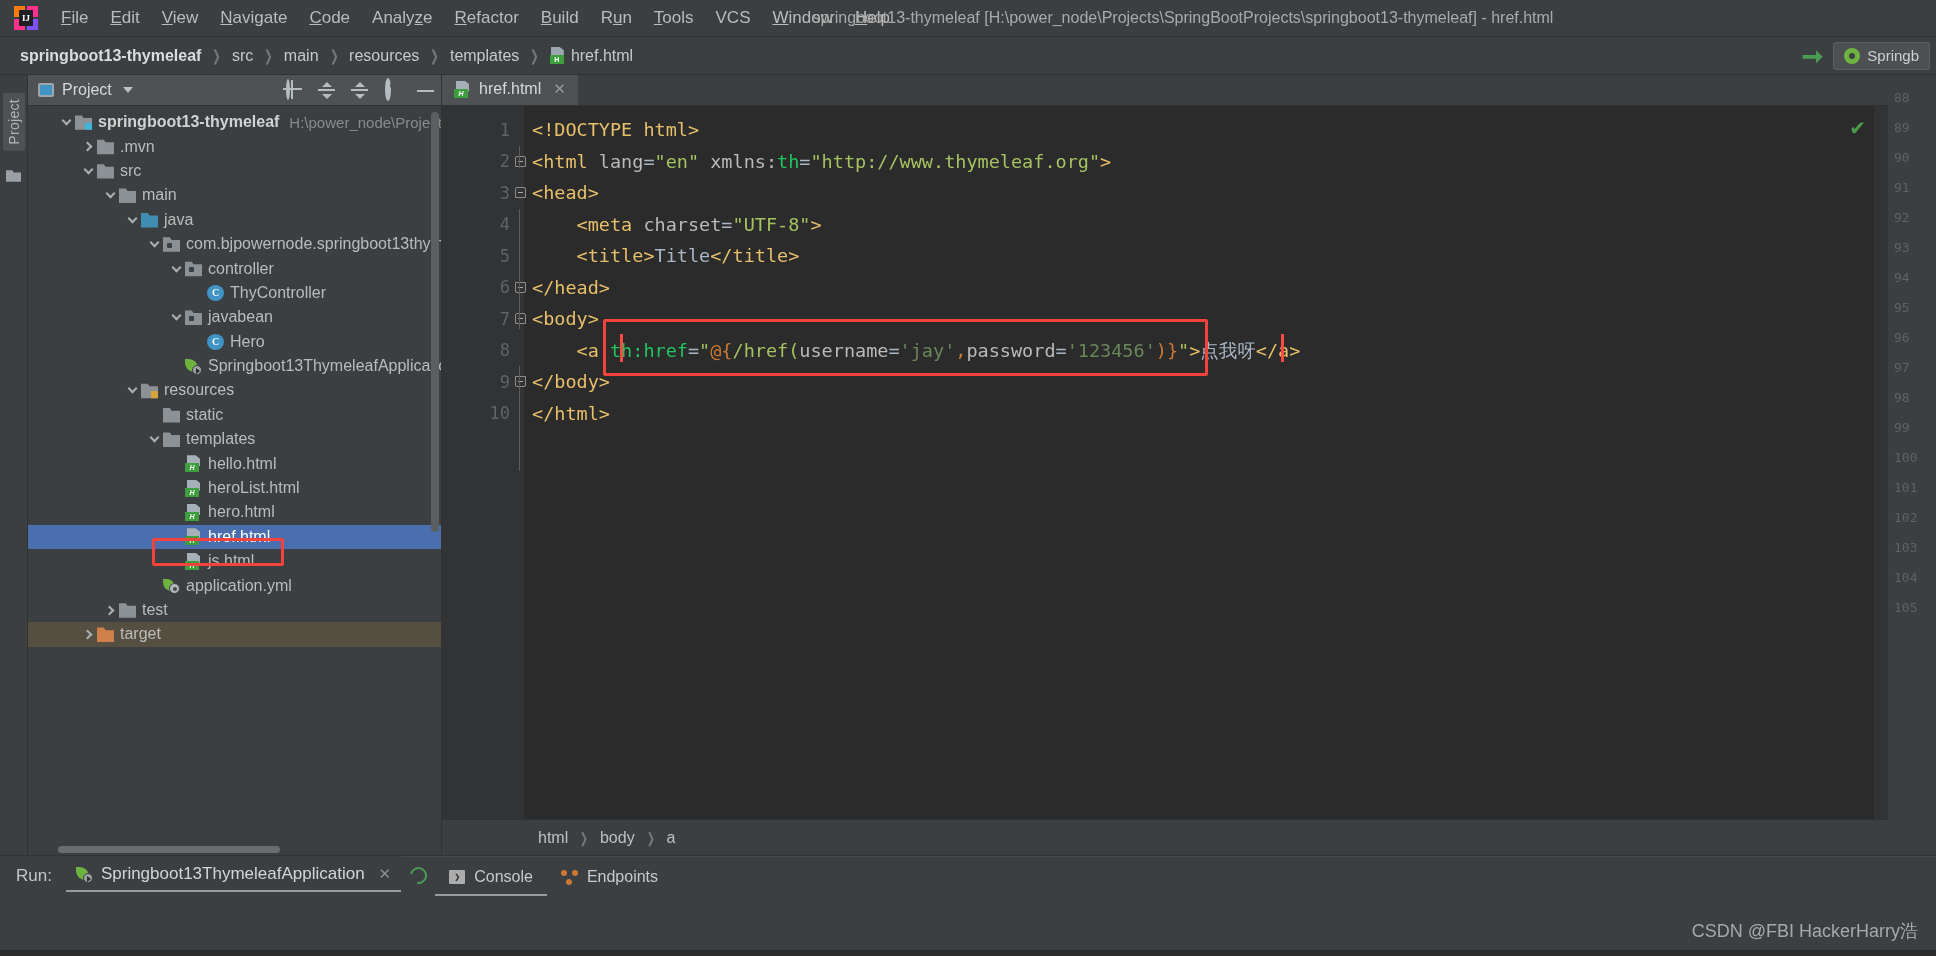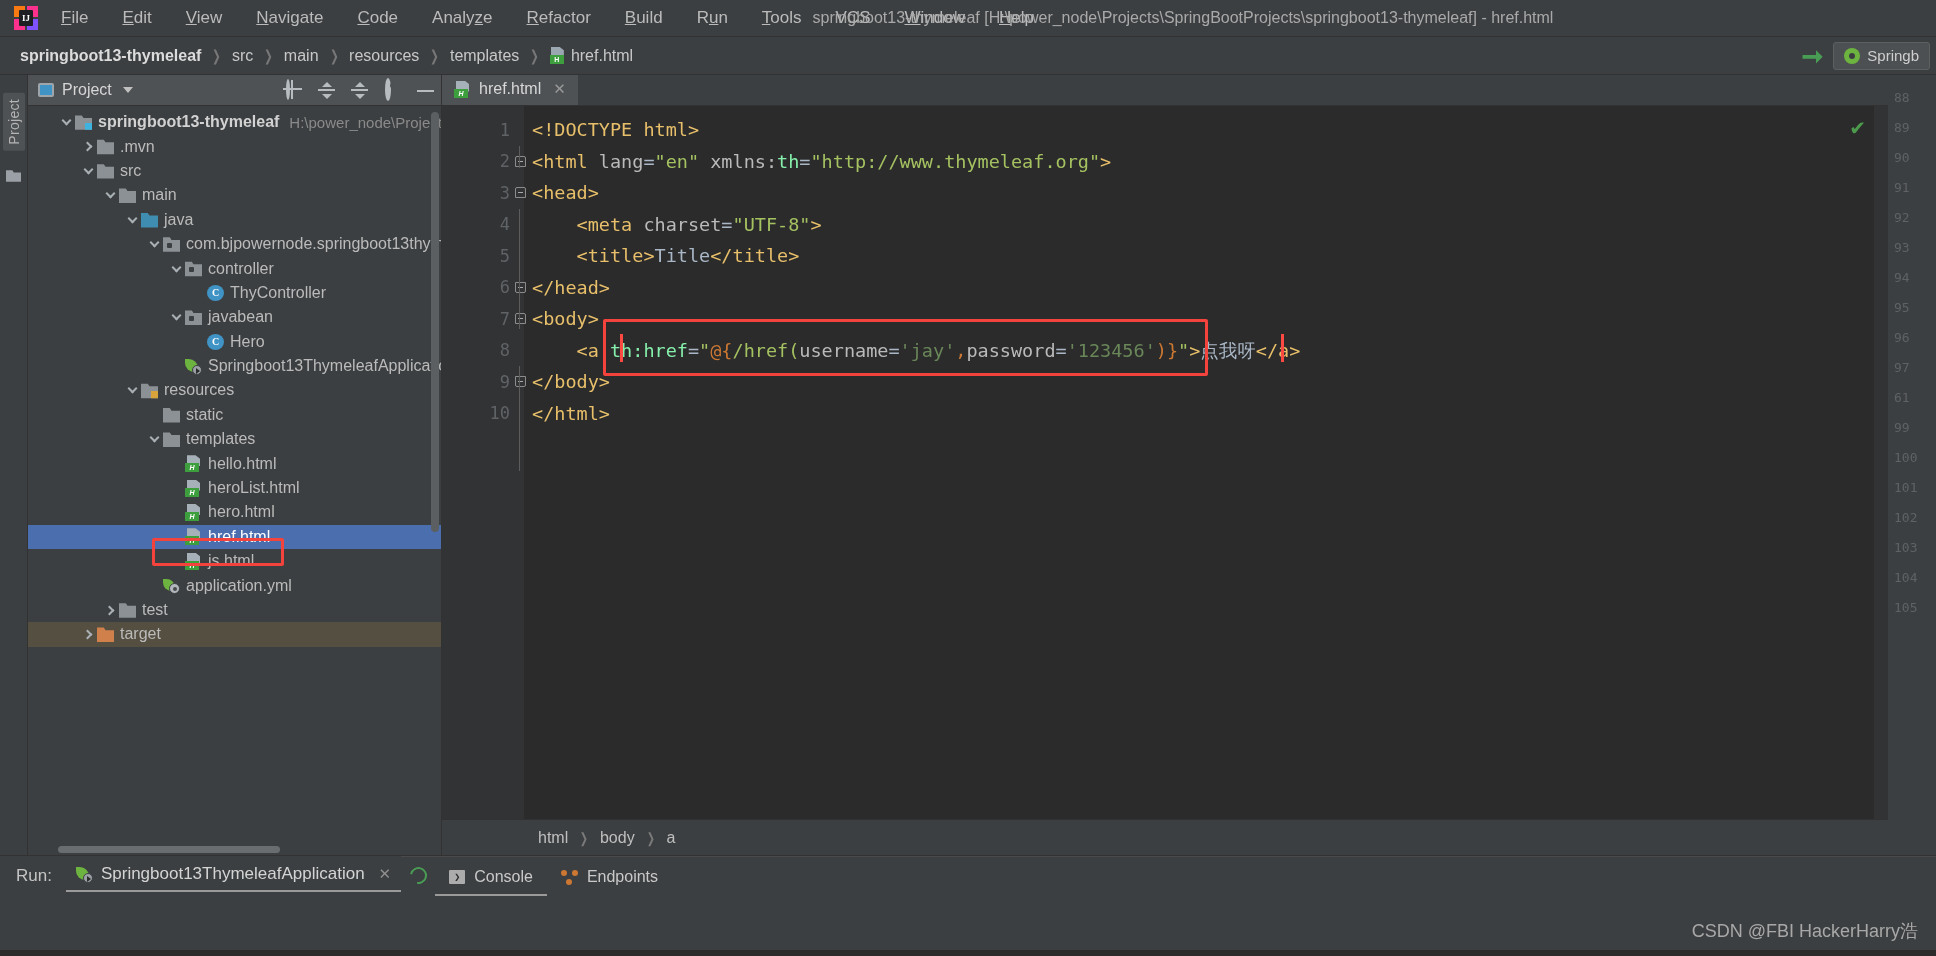--- a/index.html
+++ b/index.html
@@ -33,21 +33,21 @@
   .app-logo .s2 { right: 0; top: 0; background: #ff318c; }
   .app-logo .s3 { left: 0; bottom: 0; background: #ff318c; }
   .app-logo .s4 { right: 0; bottom: 0; background: #7f52ff; }
   .app-logo .inner {
     position: absolute; left: 5px; top: 4px; width: 14px; height: 16px;
     background: #1e1f22; border-radius: 1px;
     color: #fff; font-size: 9px; font-weight: bold;
     display: flex; align-items: center; justify-content: center;
     font-family: "Liberation Serif", serif;
   }
-  .menubar { display: flex; align-items: center; gap: 12px; }
+  .menubar { display: flex; align-items: center; gap: 0px; }
   .menu-item {
     font-size: 17px; color: #bbbbbb; padding: 3px 11px;
     cursor: default; white-space: nowrap;
   }
   .menu-item u { text-decoration: underline; }
   .win-title {
     position: absolute; left: 0; right: 0; top: 0; bottom: 0;
     display: flex; align-items: center; justify-content: center;
     font-size: 16px; color: #a9a9a9; pointer-events: none;
     padding-left: 430px;
@@ -334,21 +334,21 @@
     flex: 1; padding-top: 8px; position: relative; min-width: 0;
     font-family: "DejaVu Sans Mono", monospace; font-size: 18.5px;
   }
   .cline {
     height: 31.5px; display: flex; align-items: center;
     white-space: pre; padding-left: 8px; position: relative;
   }
   .tag { color: #e8bf6a; }
   .attr { color: #bababa; }
   .val { color: #a5c261; }
-  .ns { color: #86efac; }
+  .ns { color: #22c55e; }
   .txt { color: #a9b7c6; }
   .at { color: #cc7832; }
   .str-g { color: #6a8759; }
   .punc { color: #a9b7c6; }
 
   .bulb {
     position: absolute; left: -62px; top: 6px;
     width: 15px; height: 19px;
   }
   .bulb .glass {
@@ -818,21 +818,21 @@
       <div class="mline">88</div>
       <div class="mline">89</div>
       <div class="mline">90</div>
       <div class="mline">91</div>
       <div class="mline">92</div>
       <div class="mline">93</div>
       <div class="mline">94</div>
       <div class="mline">95</div>
       <div class="mline">96</div>
       <div class="mline">97</div>
-      <div class="mline">61</div>
+      <div class="mline">98</div>
       <div class="mline">99</div>
       <div class="mline">100</div>
       <div class="mline">101</div>
       <div class="mline">102</div>
       <div class="mline">103</div>
       <div class="mline">104</div>
       <div class="mline">105</div>
     </div>
   </div>
 

